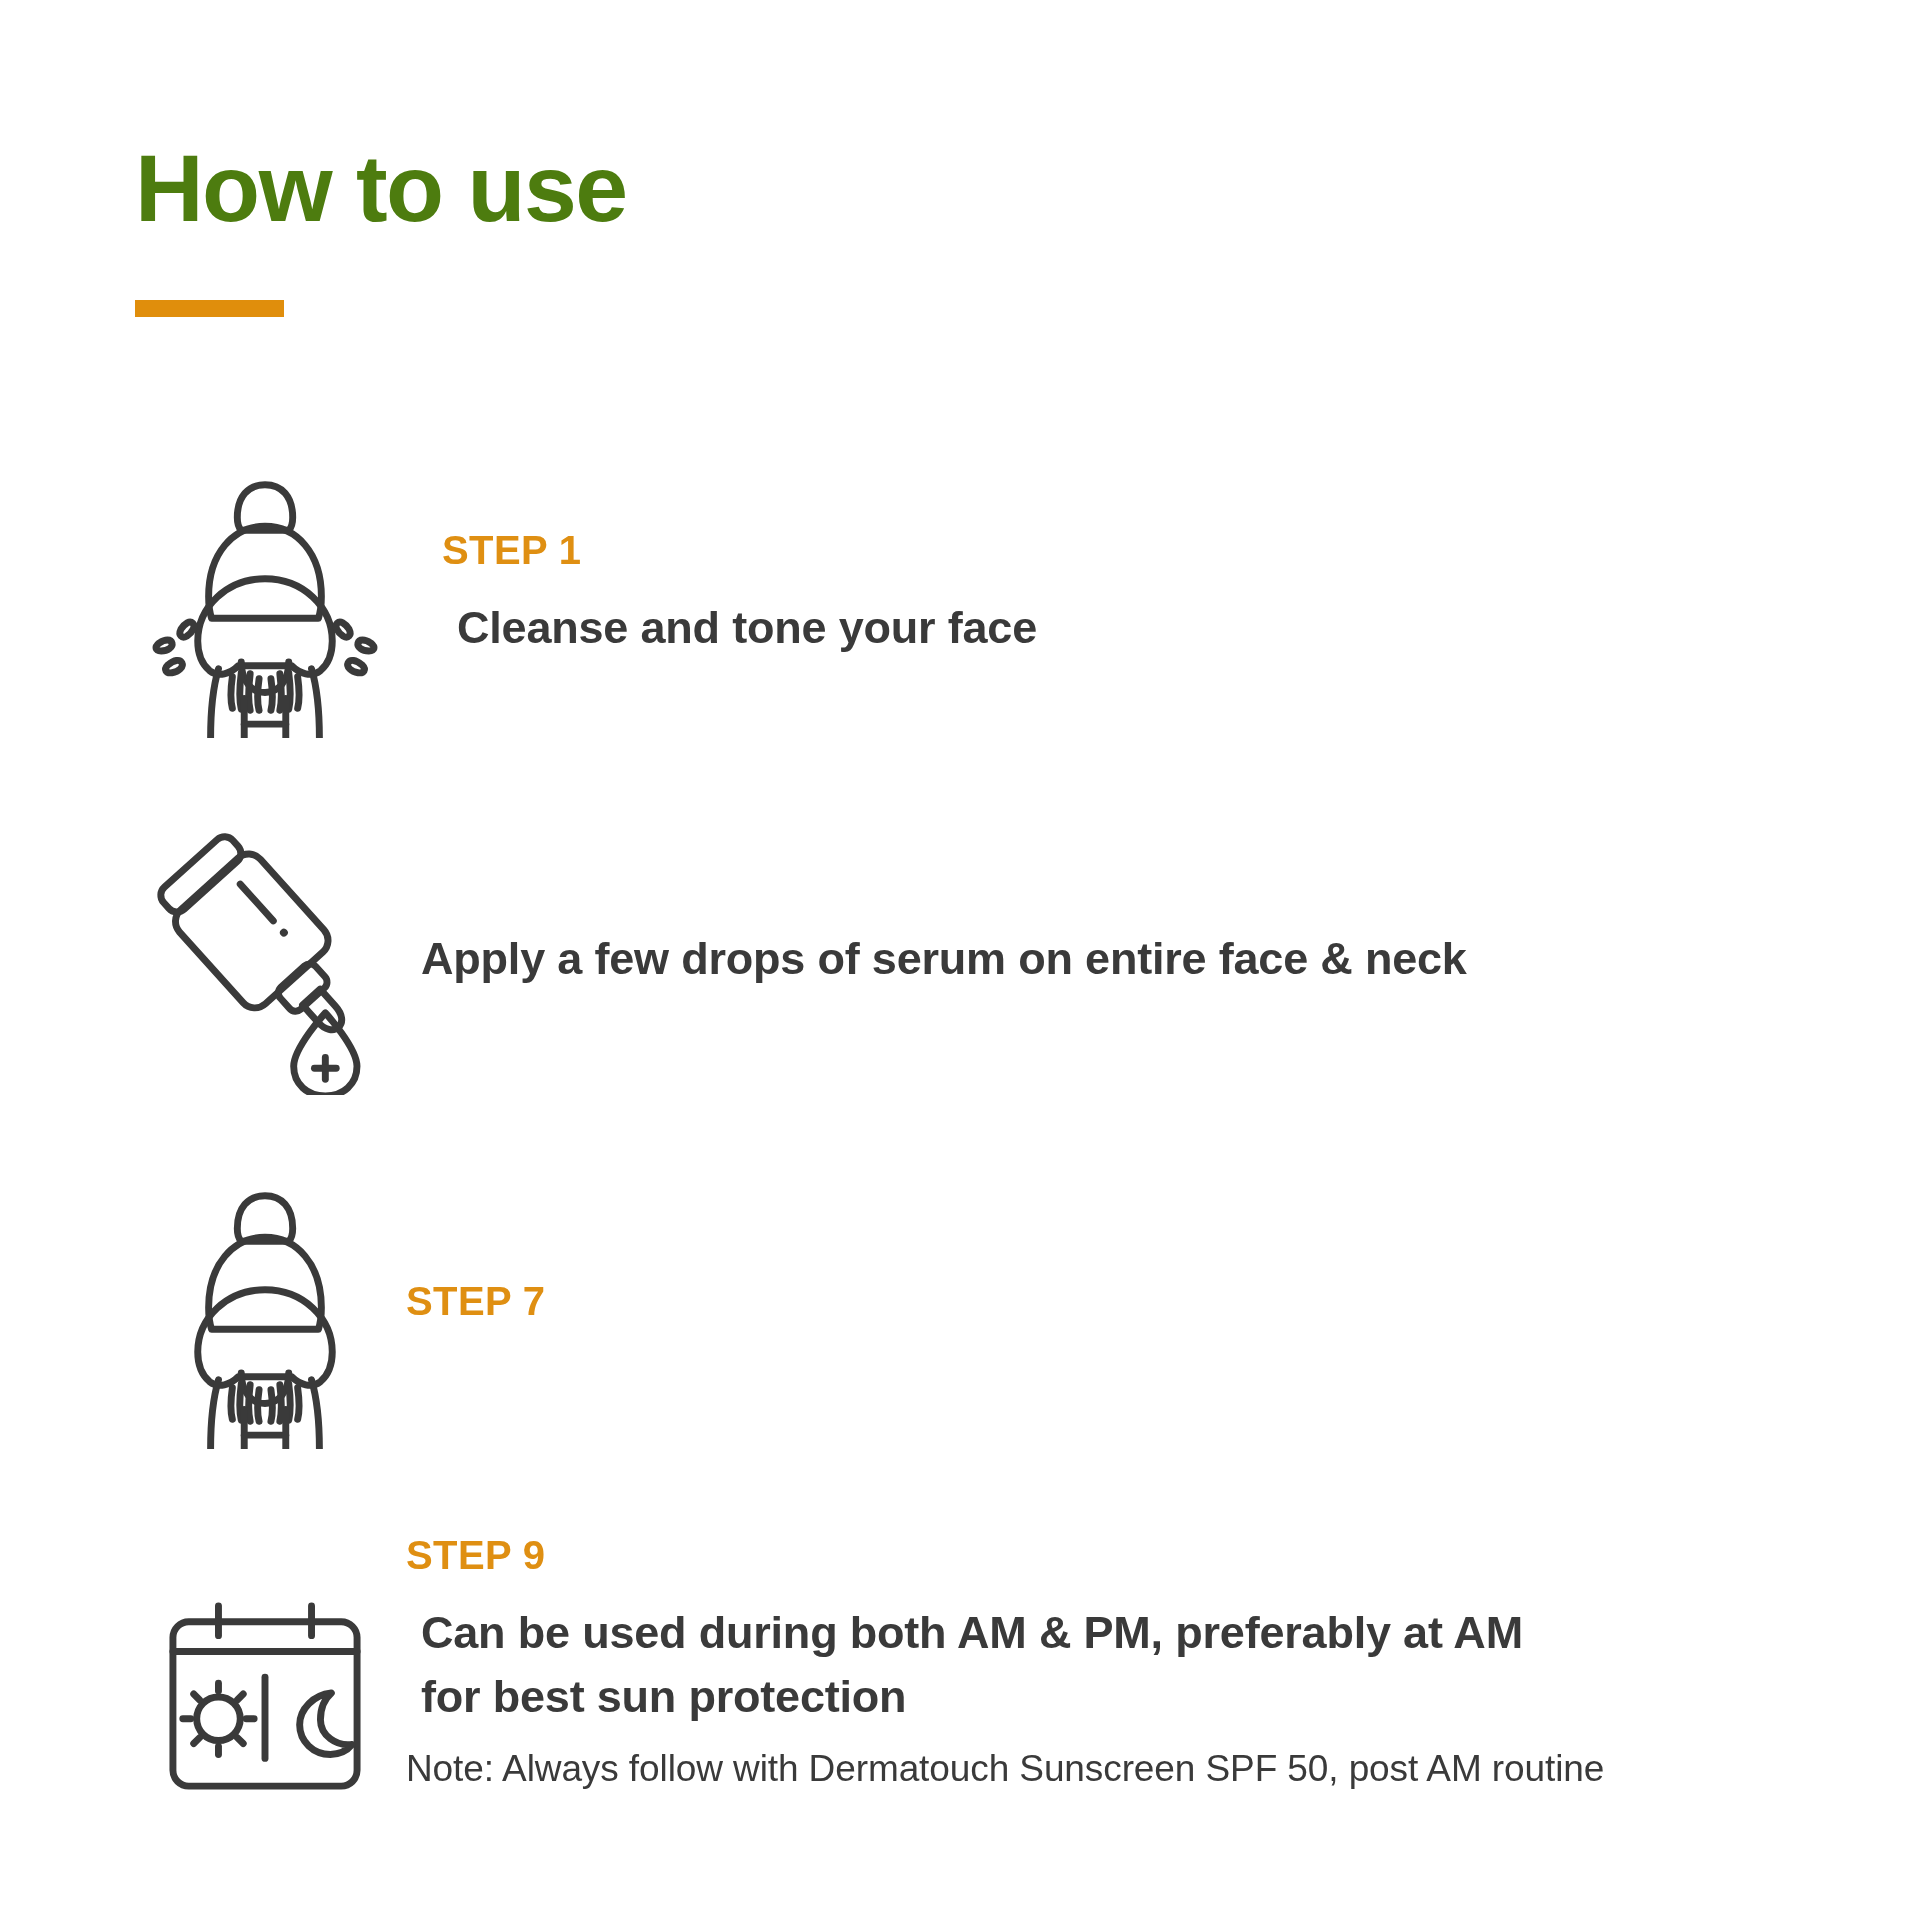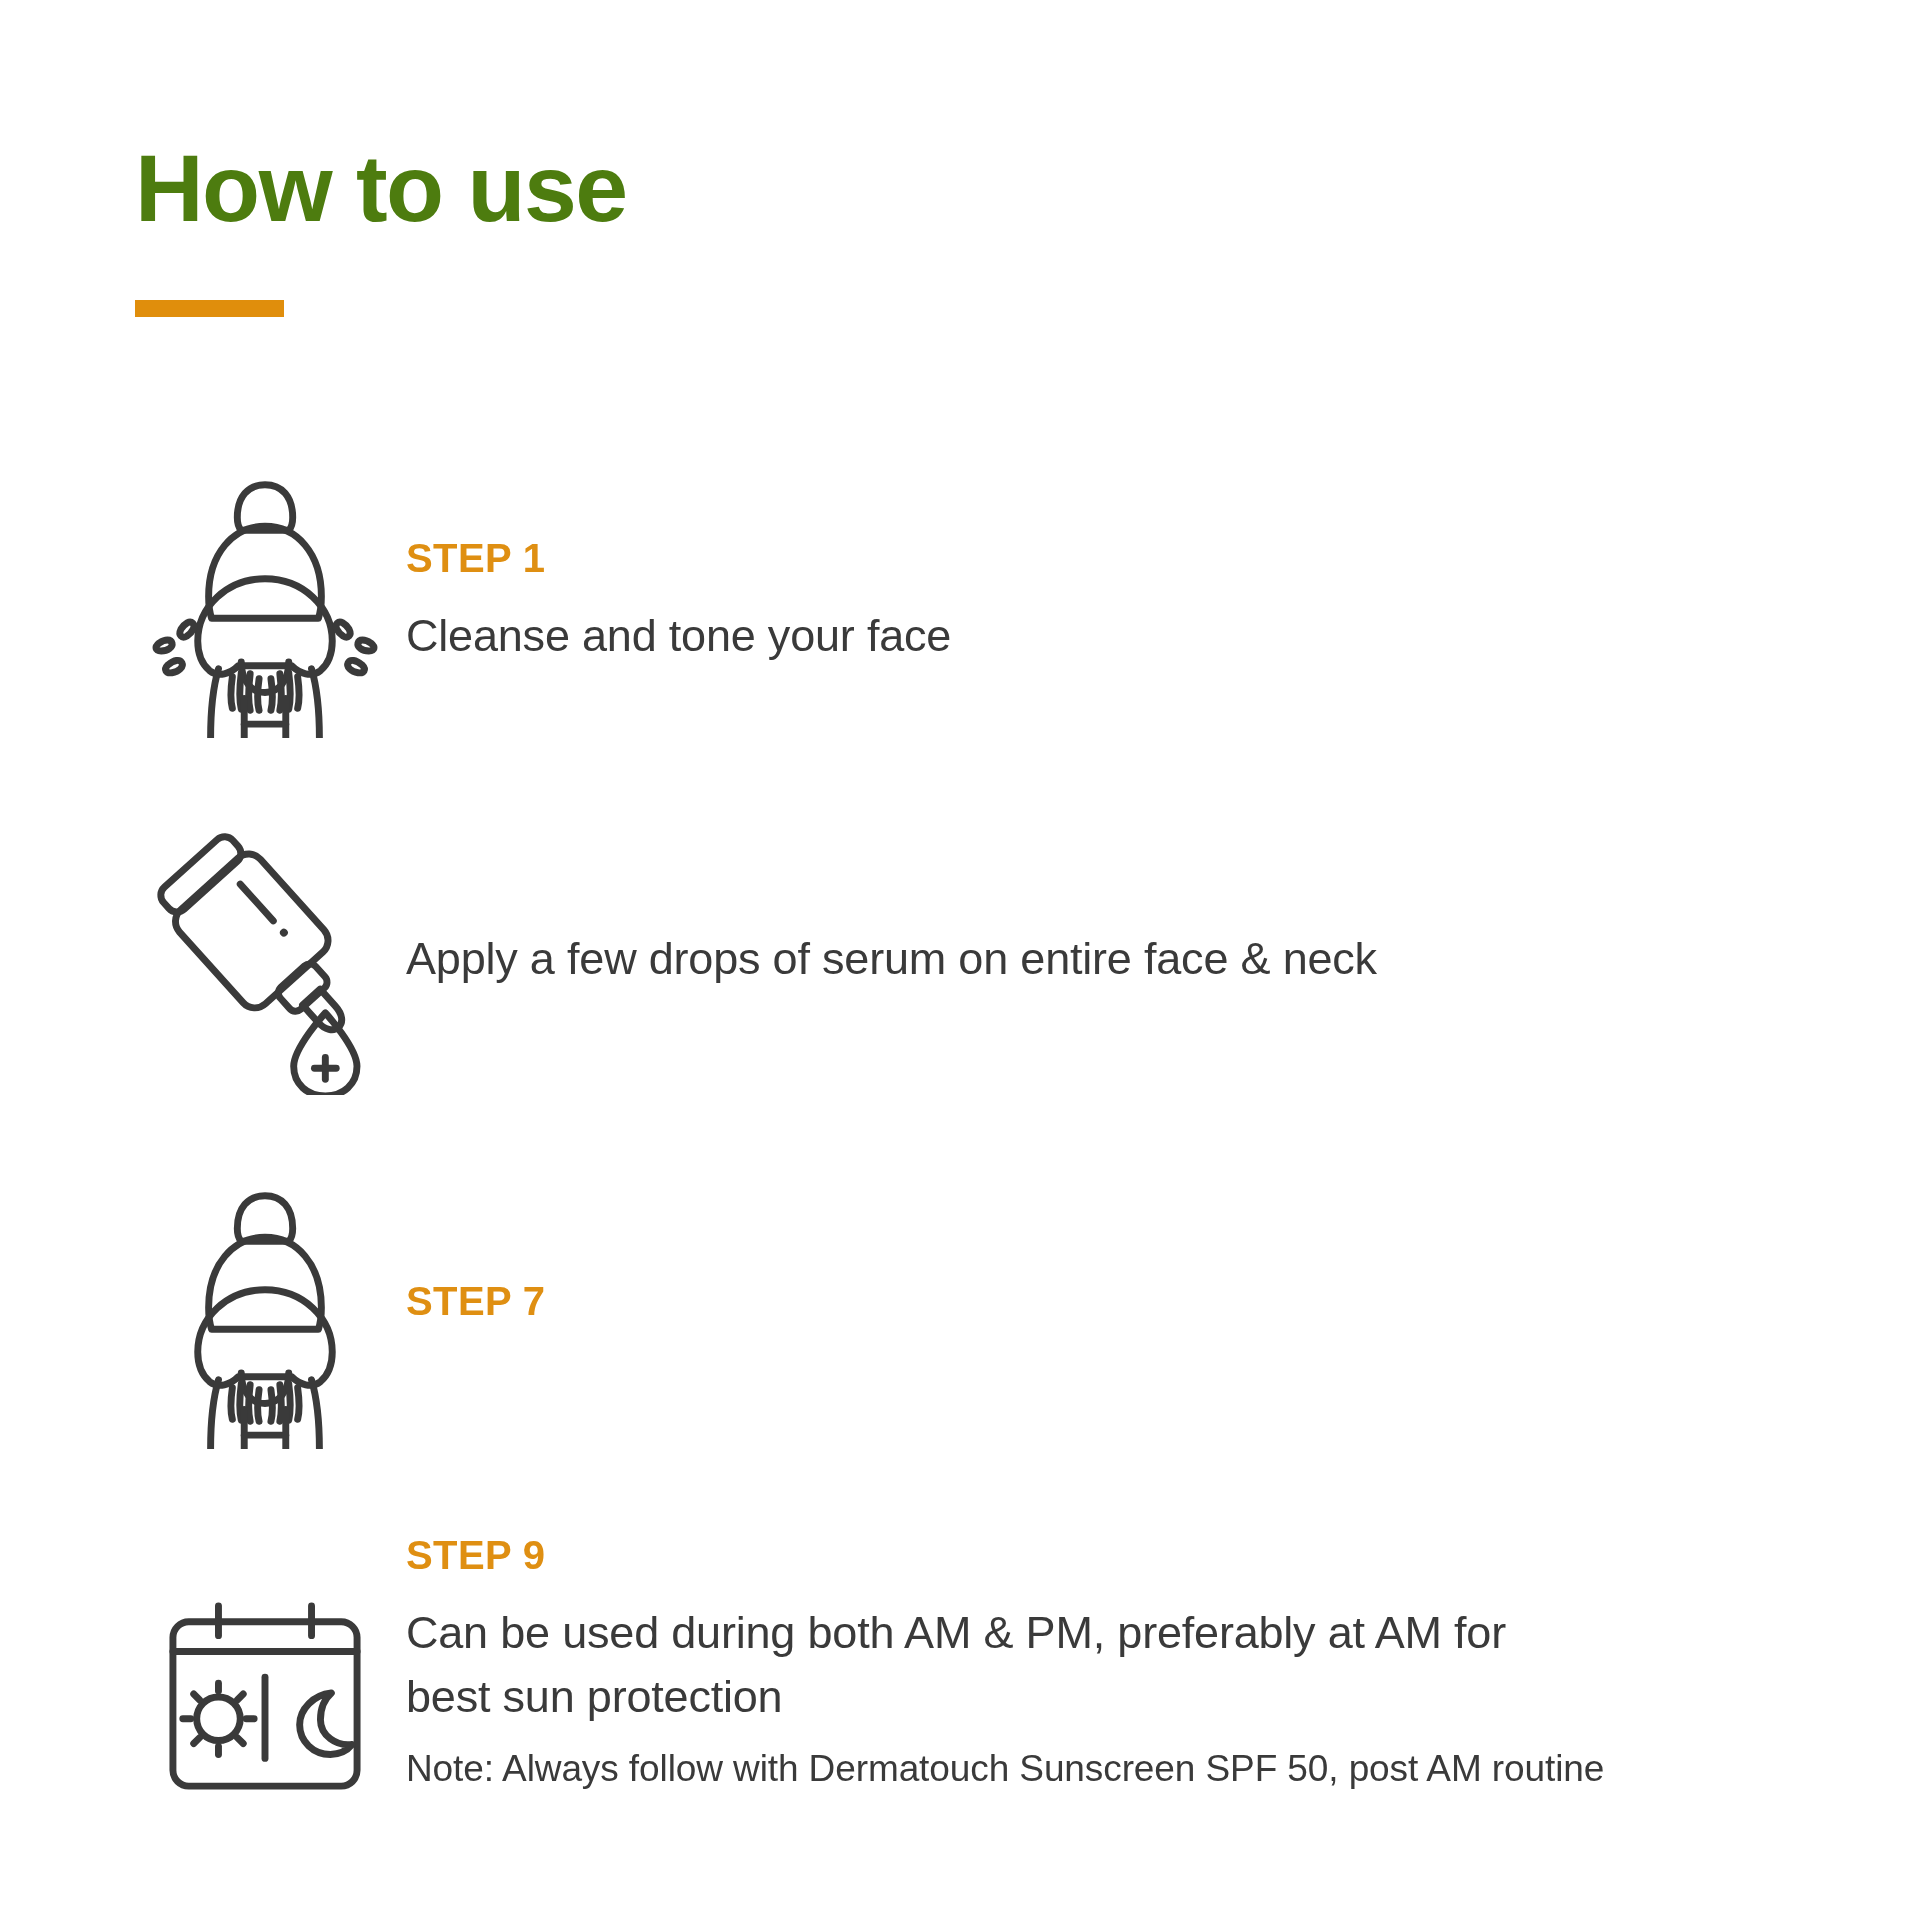--- a/index.html
+++ b/index.html
@@ -54,21 +54,21 @@
     width: 1927px;
   }
   .step-row {
     position: relative;
     display: flex;
     align-items: center;
     width: 100%;
     box-sizing: border-box;
     padding-left: 135px;
   }
-  .step-row.s1 { height: 273px; }
+  .step-row.s1 { height: 273px; gap: 36px; }
   .step-row.s2 { height: 273px; margin-top: 84px; }
   .step-row.s3 { height: 273px; margin-top: 81px; }
   .step-row.s4 { height: 287px; margin-top: 71px; }
 
   .step-icon {
     width: 259px;
     min-width: 259px;
     height: 100%;
     display: flex;
     align-items: center;
@@ -88,24 +88,24 @@
     font-weight: bold;
     letter-spacing: 0.4px;
     color: #DF8F12;
     line-height: 1.1;
     margin: 0 0 24px 0;
     white-space: pre;
   }
   .step-desc {
     font-family: "Liberation Sans", sans-serif;
     font-size: 45px;
-    font-weight: normal;
+    font-weight: bold;
     color: #3A3A3A;
     line-height: 1.42;
-    margin: 0;
+    margin: 15px;
     letter-spacing: -0.2px;
   }
   .step-desc.wrap {
     max-width: 1168px;
   }
   .step-note {
     font-family: "Liberation Sans", sans-serif;
     font-size: 37px;
     font-weight: normal;
     color: #3A3A3A;

